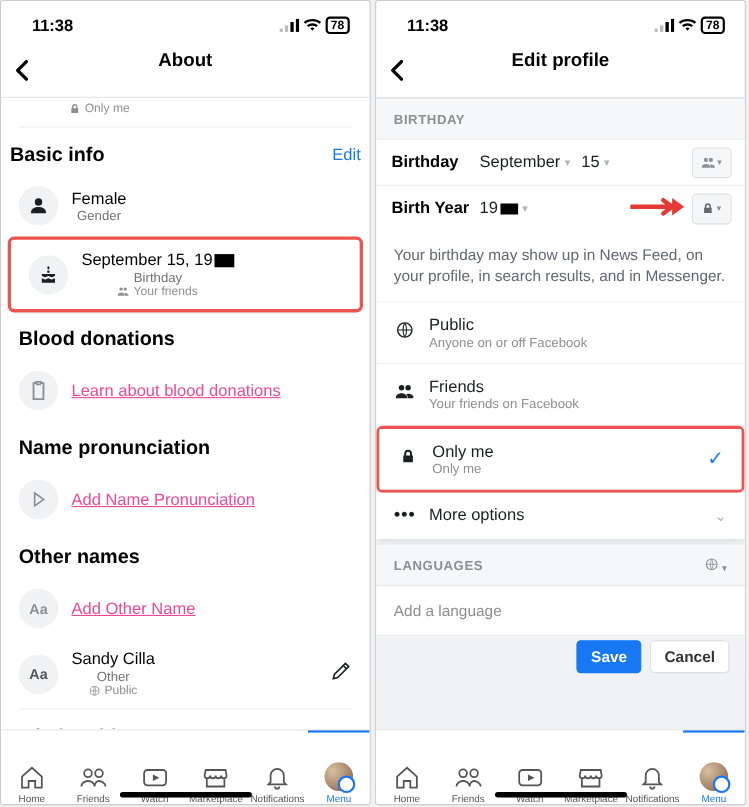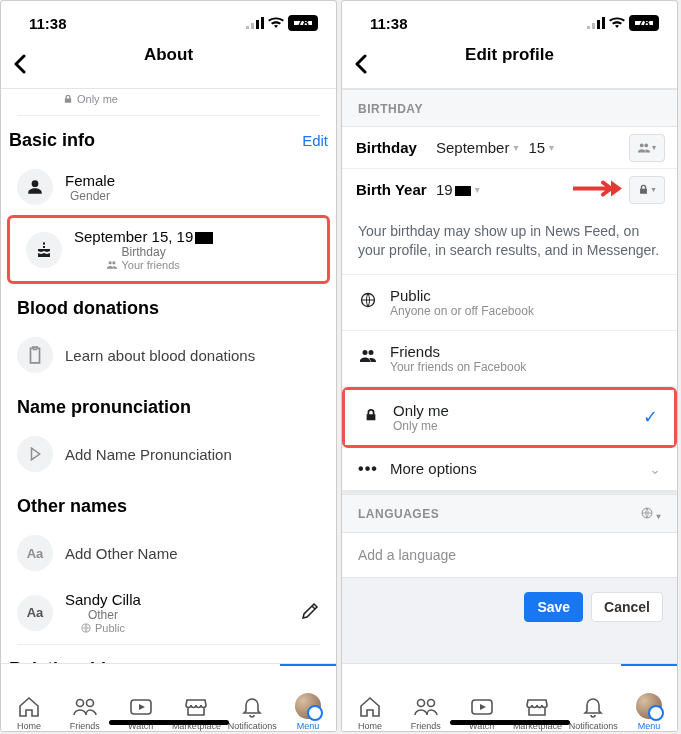--- a/index.html
+++ b/index.html
@@ -29,21 +29,21 @@
     align-items: center;
     justify-content: space-between;
     padding: 0 18px 0 28px;
     font-weight: 600;
     font-size: 15px;
   }
   .status-right { display: flex; align-items: center; gap: 4px; }
   .status-right svg { display: block; }
   .battery-box {
     display: inline-flex; align-items: center;
-    border: 6px solid #000000; border-radius: 4px;
+    border: 2px solid #000000; border-radius: 4px;
     padding: 0 3px; font-size: 11px; font-weight: 700;
     height: 16px;
   }
   
   .titlebar {
     height: 44px;
     display: flex;
     align-items: flex-start;
     justify-content: center;
     position: relative;
@@ -67,21 +67,21 @@
   }
   .row .icon-circle {
     width: 36px; height: 36px; border-radius: 50%;
     background: #f1f2f4; display: flex; align-items: center; justify-content: center;
     flex: none;
   }
   .icon-circle svg, .icon-circle span { color: #555; }
   .row-col { display: flex; flex-direction: column; align-items: center; }
   .row-title { font-size: 15px; color: #050505; }
   .row-sub { font-size: 12px; color: #737373; }
-  .bluelink { color: #404040; font-size: 15px; }
+  .bluelink { color: #ec4899; font-size: 15px; text-decoration: underline; }
   .highlight-red {
     border: 3px solid #ef5350;
     border-radius: 6px;
     margin: 0 6px;
   }
   .hr { border-top: 1px solid #eee; margin: 0 16px; }
   .pencil {
     position: absolute; right: 16px;
   }
   .section-head-flex {
@@ -130,21 +130,21 @@
   .option-title { font-size: 15px; color: #1c1e21; }
   .option-sub { font-size: 12px; color: #8e8e93; }
   .check { margin-left: auto; color: #1877f2; font-size: 18px; }
   .chev { margin-left: auto; color: #b0b3b8; font-size: 14px; }
   .arrow-red {
     position: absolute; right: 54px; top: 50%; transform: translateY(-50%);
   }
   .placeholder-text { color: #8e8e93; padding: 14px 16px; background: #fff; font-size: 14px; border-bottom: 1px solid #e5e5e5; }
   .save-row {
     display: flex; justify-content: flex-end; gap: 8px;
-    padding: 14px 14px; background: #f0f2f5;
+    padding: 4px 14px; background: #f0f2f5;
   }
   .btn {
     border-radius: 4px; padding: 6px 12px; font-size: 14px; font-weight: 600;
     border: 1px solid #dcdfe3; background: #fff; color: #333;
   }
   .btn-primary { background: #1877f2; color: #fff; border-color: #1877f2; }
 
   
   .tabbar {
     height: 68px;

